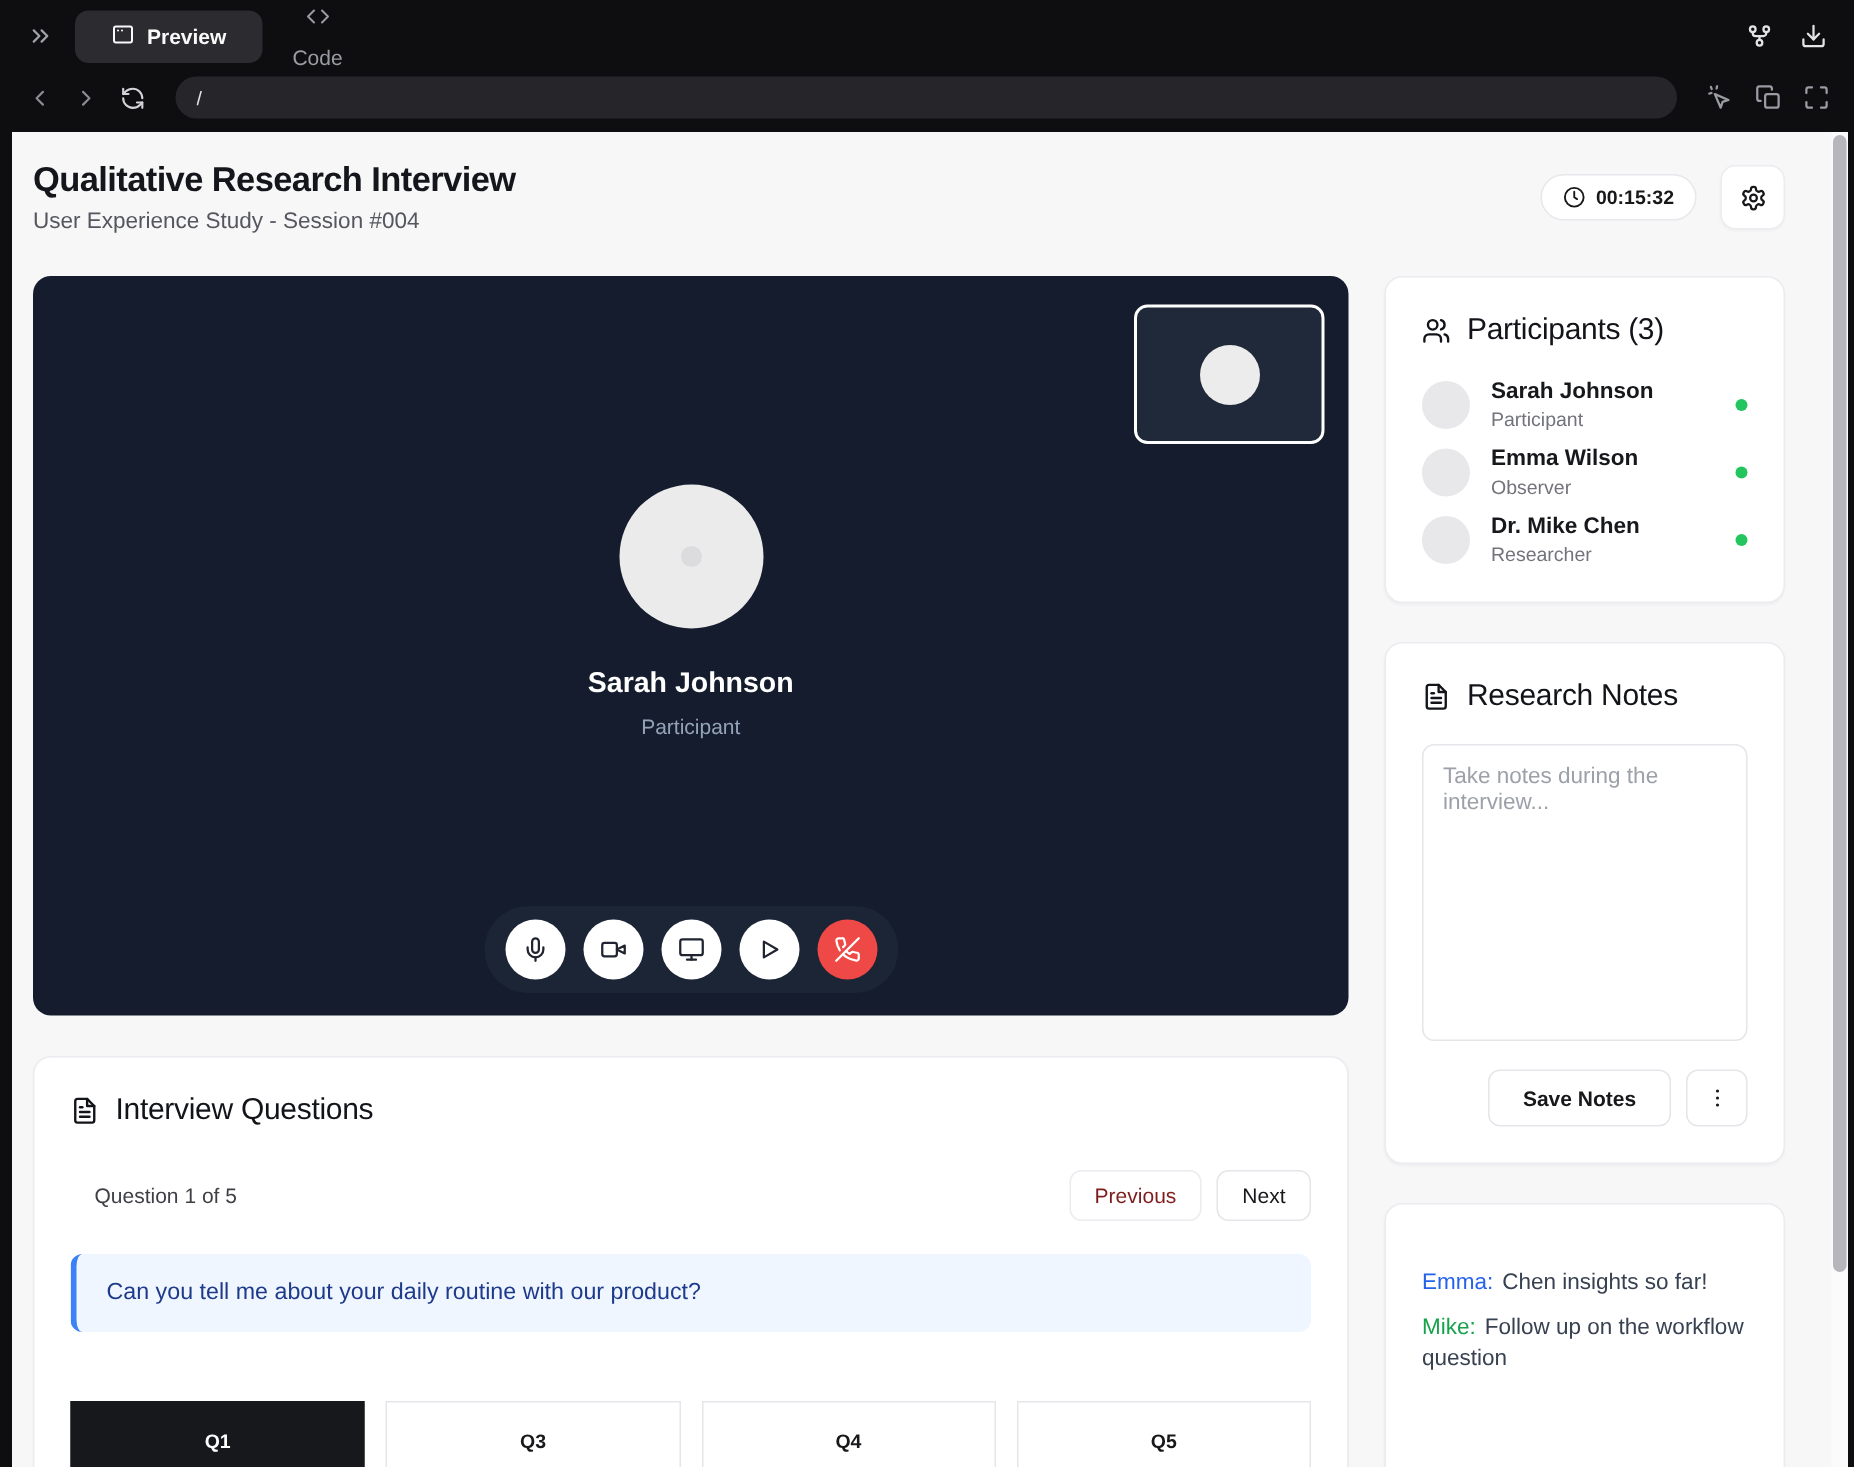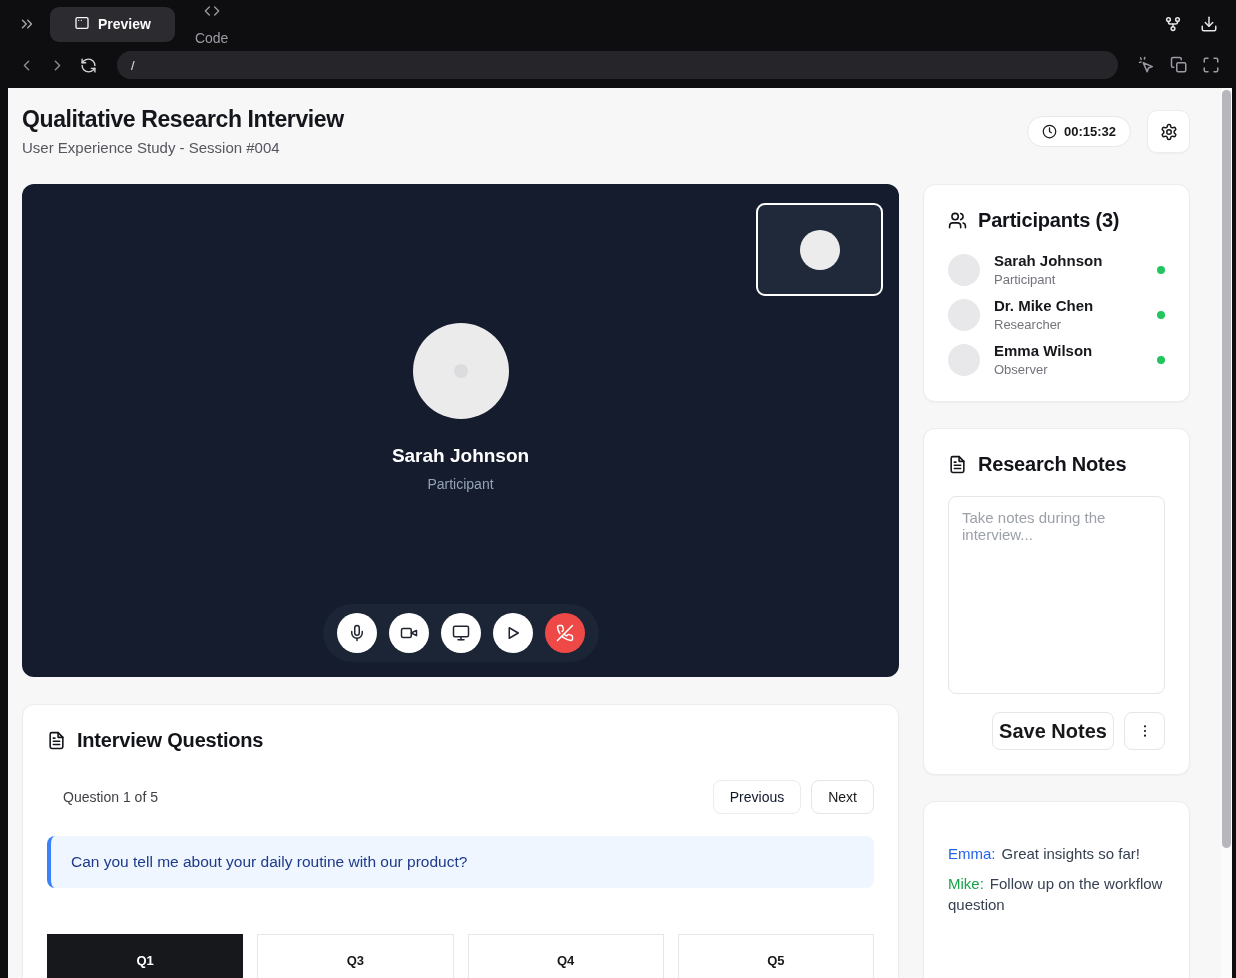--- a/index.html
+++ b/index.html
@@ -42,51 +42,51 @@
   .main-avatar { width:96px; height:96px; border-radius:50%; background:#ebebec; display:flex; align-items:center; justify-content:center; margin-bottom:26px; }
   .main-avatar-dot { width:14px; height:14px; border-radius:50%; background:#dcdcde; }
   .video-name { color:#fff; font-size:19px; font-weight:600; }
   .video-role { color:#94a3b8; font-size:14px; margin-top:9px; margin-bottom:46px; }
   .controls-bar { position:absolute; bottom:15px; left:50%; transform:translateX(-50%); background:#1b2536; border-radius:999px; padding:9px 14px; display:flex; gap:12px; }
   .ctrl-btn { width:40px; height:40px; border-radius:50%; background:#fff; border:none; display:flex; align-items:center; justify-content:center; color:#1f2430; cursor:pointer; }
   .ctrl-btn.end { background:#ee4946; color:#fff; }
 
   
   .card { background:#fff; border:1px solid #ececf0; border-radius:12px; box-shadow:0 1px 2px rgba(16,24,40,0.04); }
-  .card-title { display:flex; align-items:center; gap:11px; font-size:20px; font-weight:700; color:#121419; letter-spacing:-0.2px; }
+  .card-title { display:flex; align-items:center; gap:11px; font-size:20px; font-weight:400; color:#121419; letter-spacing:-0.2px; }
   .card-title svg { flex:0 0 auto; }
 
   
   .questions-card { margin-top:27px; padding:24px; }
   .q-nav-row { display:flex; align-items:center; justify-content:space-between; margin-top:28px; }
   .q-progress { font-size:14px; color:#3f3f46;margin-left:16px; }
   .q-nav-btns { display:flex; gap:10px; }
   .btn-outline { background:#fff; border:1px solid #e5e5ea; border-radius:8px; padding:8px 16px; font-size:14px; font-weight:500; color:#18181b; cursor:pointer; font-family:"Liberation Sans", sans-serif; }
-  .btn-outline.disabled { color:#0f172a; border-color:#ececf0; }
+  .btn-outline.disabled { color:#7f1d1d; border-color:#ececf0; }
   .question-box { margin-top:22px; background:#eff6ff; border-left:4px solid #3b82f6; border-radius:8px; padding:17px 20px; font-size:15.5px; font-weight:500; color:#1e3a8a; }
   .q-tabs { display:flex; gap:14px; margin-top:22px; }
   .q-tab { flex:1; height:53px; border-radius:0; background:#fff; border:1px solid #e5e5ea; font-size:13px; font-weight:600; color:#18181b; cursor:pointer; font-family:"Liberation Sans", sans-serif;margin-top:24px; }
   .q-tab.active { background:#17181c; border-color:#17181c; color:#fff; }
 
   
   .participants-card { padding:24px; }
   .p-list { margin-top:20px; display:flex; flex-direction:column; gap:10px; }
   .p-row { display:flex; align-items:center; gap:14px; }
   .p-avatar { width:32px; height:32px; border-radius:50%; background:#e8e8ea; flex:0 0 auto; }
   .p-info { flex:1; }
   .p-name { font-size:15px; font-weight:600; color:#17181c; }
   .p-role { font-size:13px; color:#72737b; margin-top:3px; }
   .p-dot { width:8px; height:8px; border-radius:50%; flex:0 0 auto; }
 
   
   .notes-card { padding:24px; }
   .notes-area { width:100%; height:198px; margin-top:20px; border:1px solid #e5e5ea; border-radius:8px; padding:12px 13px; font-size:15px; color:#18181b; resize:none; font-family:"Liberation Sans", sans-serif; outline:none; }
   .notes-area::placeholder { color:#9ca0a8; }
   .notes-actions { display:flex; gap:10px; margin-top:14px; }
-  .save-btn { flex:1; height:38px; background:#fff; border:1px solid #e5e5ea; border-radius:8px; font-size:20px; font-weight:600; color:#18181b; cursor:pointer; font-family:"Liberation Sans", sans-serif;margin-left:44px; }
+  .save-btn { flex:1; height:38px; background:#fff; border:1px solid #e5e5ea; border-radius:8px; font-size:14px; font-weight:600; color:#18181b; cursor:pointer; font-family:"Liberation Sans", sans-serif;margin-left:44px; }
   .kebab-btn { width:41px; height:38px; background:#fff; border:1px solid #e5e5ea; border-radius:8px; display:flex; align-items:center; justify-content:center; color:#18181b; cursor:pointer; }
 
   
   .chat-card { padding:24px; min-height:200px; }
   .chat-list { margin-top:18px; display:flex; flex-direction:column; gap:10px; }
   .chat-msg { font-size:15px; color:#374151; line-height:1.35; }
   .chat-sender { font-weight:400; margin-right:6px; }
 </style>
 </head>
 <body>
@@ -335,30 +335,30 @@
               <div class="p-avatar"></div>
               <div class="p-info">
                 <div class="p-name">Sarah Johnson</div>
                 <div class="p-role">Participant</div>
               </div>
               <div class="p-dot" style="background-color: rgb(34, 197, 94);"></div>
             </div>
             <div class="p-row">
               <div class="p-avatar"></div>
               <div class="p-info">
-                <div class="p-name">Dr. Mike Chen</div>
-                <div class="p-role">Researcher</div>
+                <div class="p-name">Emma Wilson</div>
+                <div class="p-role">Observer</div>
               </div>
               <div class="p-dot" style="background-color: rgb(34, 197, 94);"></div>
             </div>
             <div class="p-row">
               <div class="p-avatar"></div>
               <div class="p-info">
-                <div class="p-name">Emma Wilson</div>
-                <div class="p-role">Observer</div>
+                <div class="p-name">Dr. Mike Chen</div>
+                <div class="p-role">Researcher</div>
               </div>
               <div class="p-dot" style="background-color: rgb(34, 197, 94);"></div>
             </div>
           </div>
         </div>
 
         <div class="card notes-card">
           <div class="card-title">
             <span style="display:flex">
               <svg width="19" height="19" viewBox="0 0 24 24" fill="none" stroke="currentColor" stroke-width="2" stroke-linecap="round" stroke-linejoin="round">
@@ -381,21 +381,21 @@
                     <circle cx="12" cy="12" r="1.6"></circle>
                     <circle cx="12" cy="19" r="1.6"></circle>
                   </svg>
               </span>
             </button>
           </div>
         </div>
 
         <div class="card chat-card">
           <div class="chat-list">
-            <div class="chat-msg"><span class="chat-sender" style="color: rgb(37, 99, 235);">Emma:</span><span>Great insights so far!</span></div>
+            <div class="chat-msg"><span class="chat-sender" style="color: rgb(37, 99, 235);">Emma:</span><span>Chen insights so far!</span></div>
             <div class="chat-msg"><span class="chat-sender" style="color: rgb(22, 163, 74);">Mike:</span><span>Follow up on the workflow question</span></div>
           </div>
         </div>
       </div>
     </div>
   </div>
 
   <div class="scrollbar-track">
     <div class="scrollbar-thumb"></div>
   </div>

